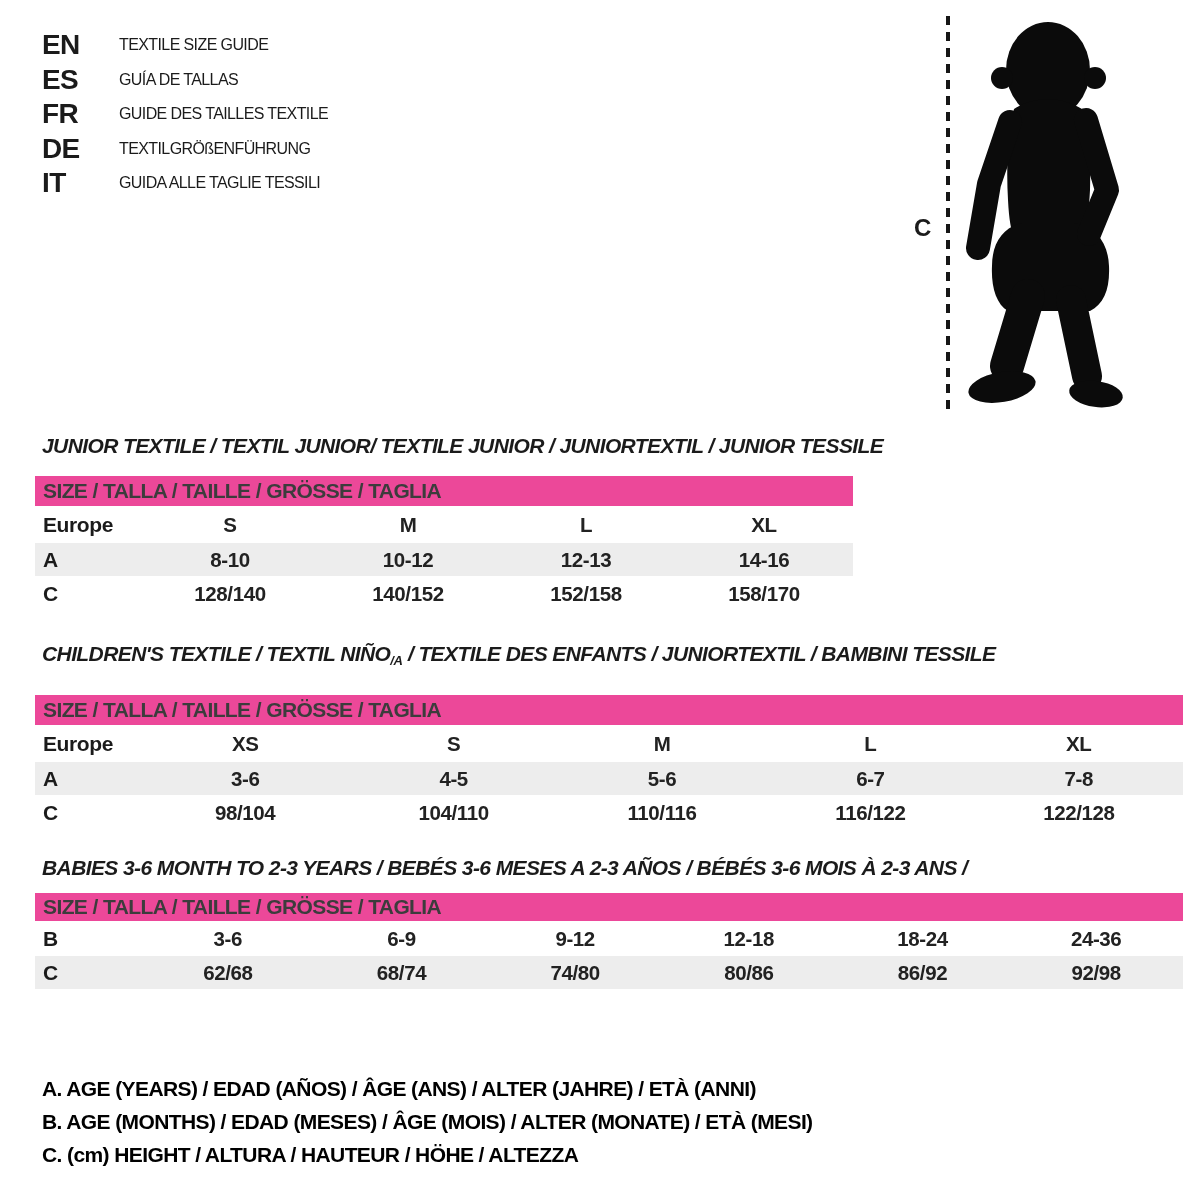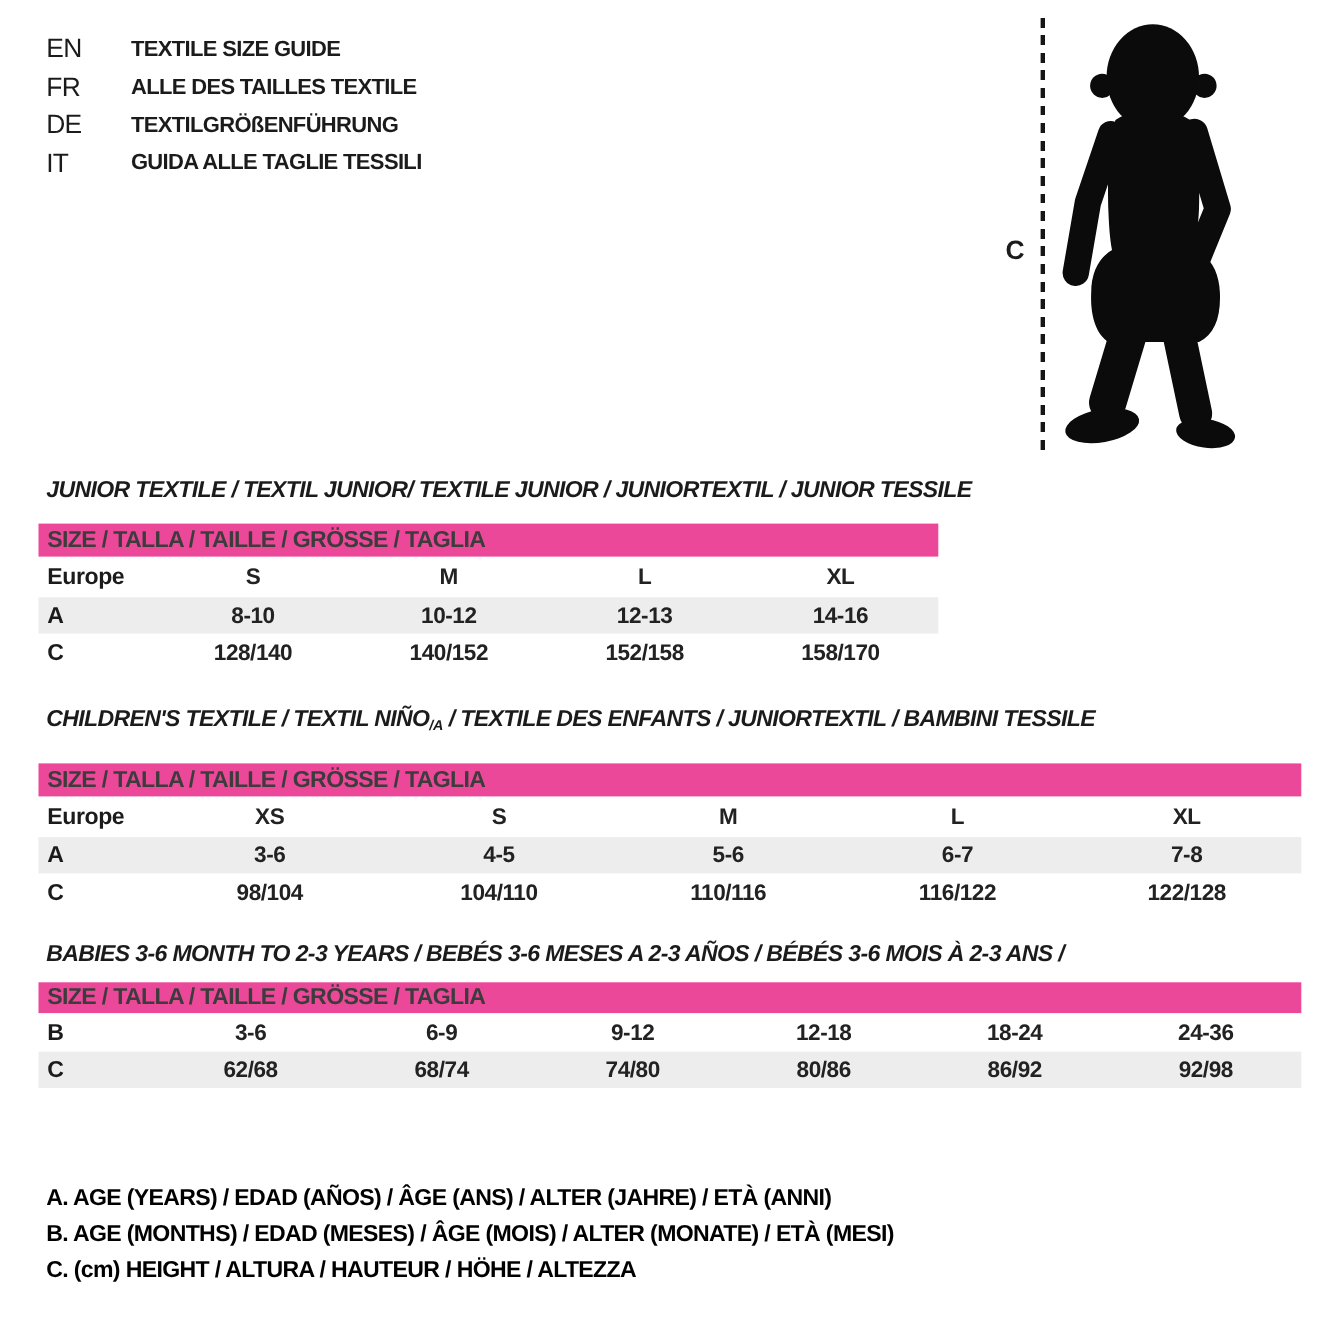--- a/index.html
+++ b/index.html
@@ -7,22 +7,22 @@
     position:relative;
     width:1200px;height:1200px;
     background:#ffffff;
     font-family:"Liberation Sans", sans-serif;
     color:#1b1b1b;
     overflow:hidden;
   }
   
   .lang-list{position:absolute;left:42px;top:28px;}
   .lang-row{display:flex;height:34.5px;align-items:center;}
-  .lang-code{width:77px;font-size:24px;font-weight:400;letter-spacing:-0.6px;}
-  .lang-label{font-size:20px;font-weight:700;letter-spacing:-0.6px;white-space:nowrap;}
+  .lang-code{width:77px;font-size:28px;font-weight:700;letter-spacing:-0.6px;}
+  .lang-label{font-size:16px;font-weight:400;letter-spacing:-0.6px;white-space:nowrap;}
   
   .figure{position:absolute;left:900px;top:0;width:300px;height:440px;}
   .dash-line{
     position:absolute;left:46px;top:16px;width:4px;height:398px;
     background:repeating-linear-gradient(to bottom,#161616 0 9px,transparent 9px 16px);
   }
   .c-label{position:absolute;left:14px;top:214px;font-size:24px;font-weight:700;}
   .figure svg{position:absolute;left:56px;top:14px;}
   
   .section{position:absolute;left:35px;}
@@ -66,22 +66,26 @@
 <body>
 
 <div class="page">
 
   <div class="lang-list">
     <div class="lang-row">
       <span class="lang-code">EN</span>
       <span class="lang-label">TEXTILE SIZE GUIDE</span>
     </div>
     <div class="lang-row">
+      <span class="lang-code">ES</span>
+      <span class="lang-label">GUÍA DE TALLAS</span>
+    </div>
+    <div class="lang-row">
       <span class="lang-code">FR</span>
-      <span class="lang-label">ALLE DES TAILLES TEXTILE</span>
+      <span class="lang-label">GUIDE DES TAILLES TEXTILE</span>
     </div>
     <div class="lang-row">
       <span class="lang-code">DE</span>
       <span class="lang-label">TEXTILGRÖßENFÜHRUNG</span>
     </div>
     <div class="lang-row">
       <span class="lang-code">IT</span>
       <span class="lang-label">GUIDA ALLE TAGLIE TESSILI</span>
     </div>
   </div>

